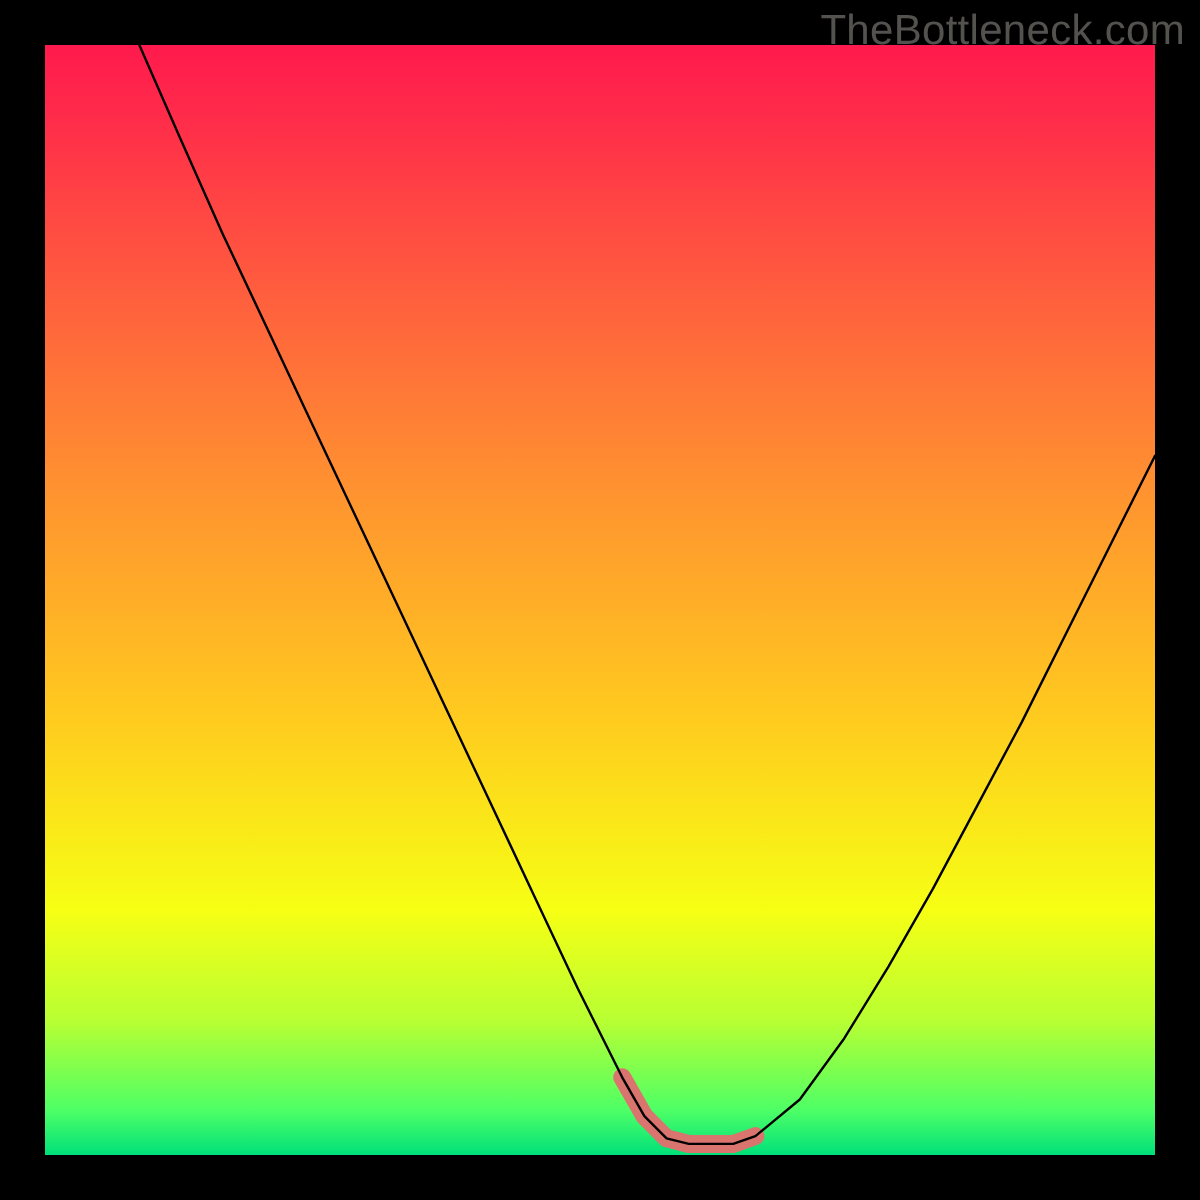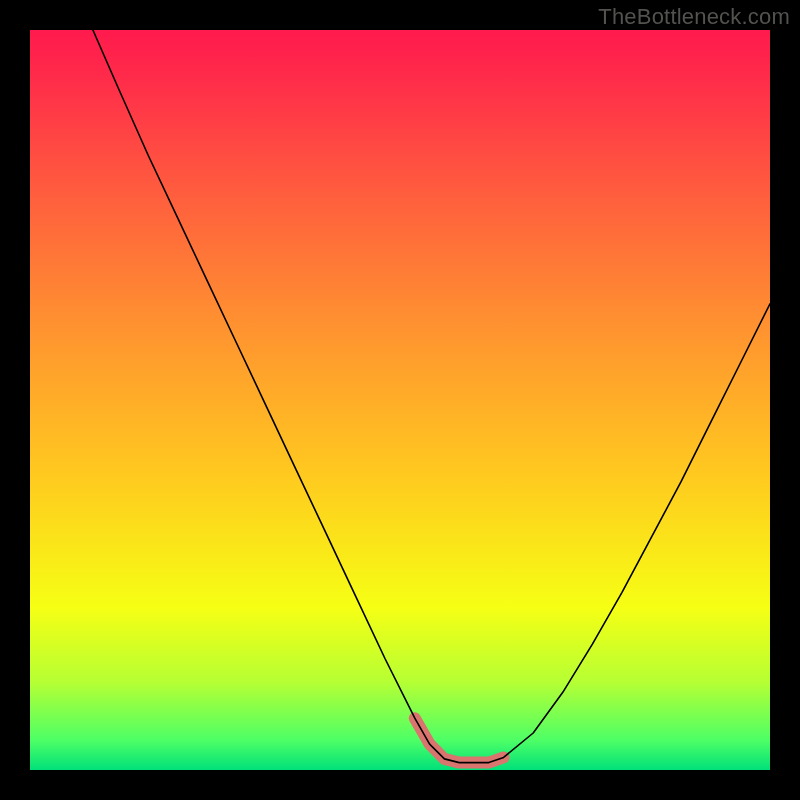--- a/index.html
+++ b/index.html
@@ -28,21 +28,21 @@
   .plot-area svg {
     display: block;
     width: 740px;
     height: 740px;
   }
   .attribution {
     position: absolute;
     top: 4px;
     right: 10px;
     color: #53524f;
-    font-size: 22px;
+    font-size: 28px;
     font-weight: 500;
     letter-spacing: 0.2px;
   }
 </style>
 </head>
 <body>
 
 <div class="frame">
 
   <div class="plot-area">

